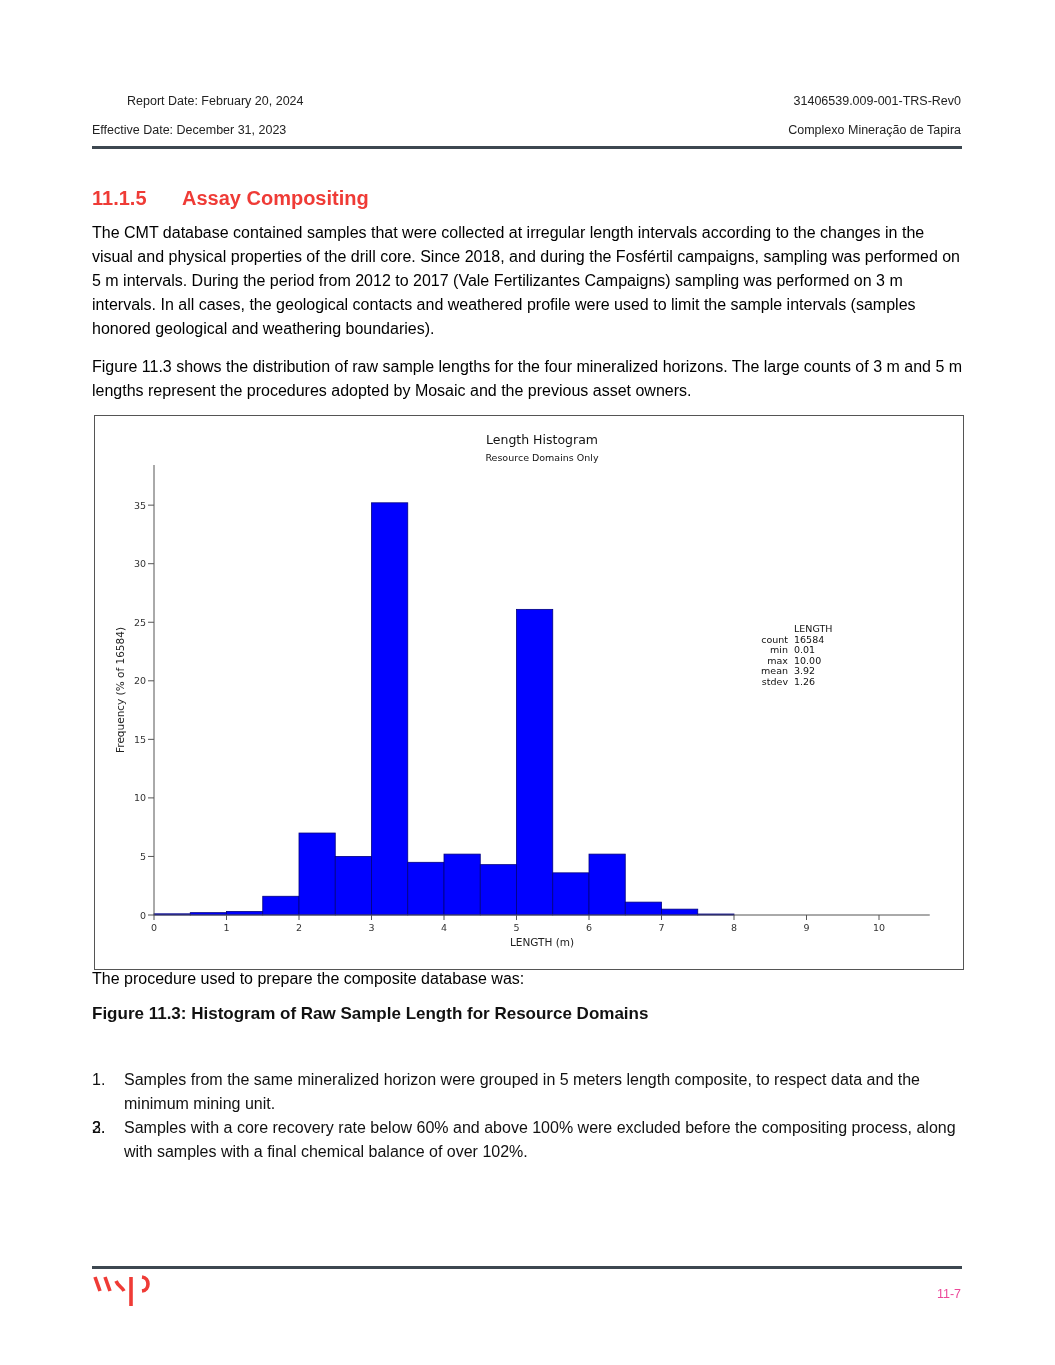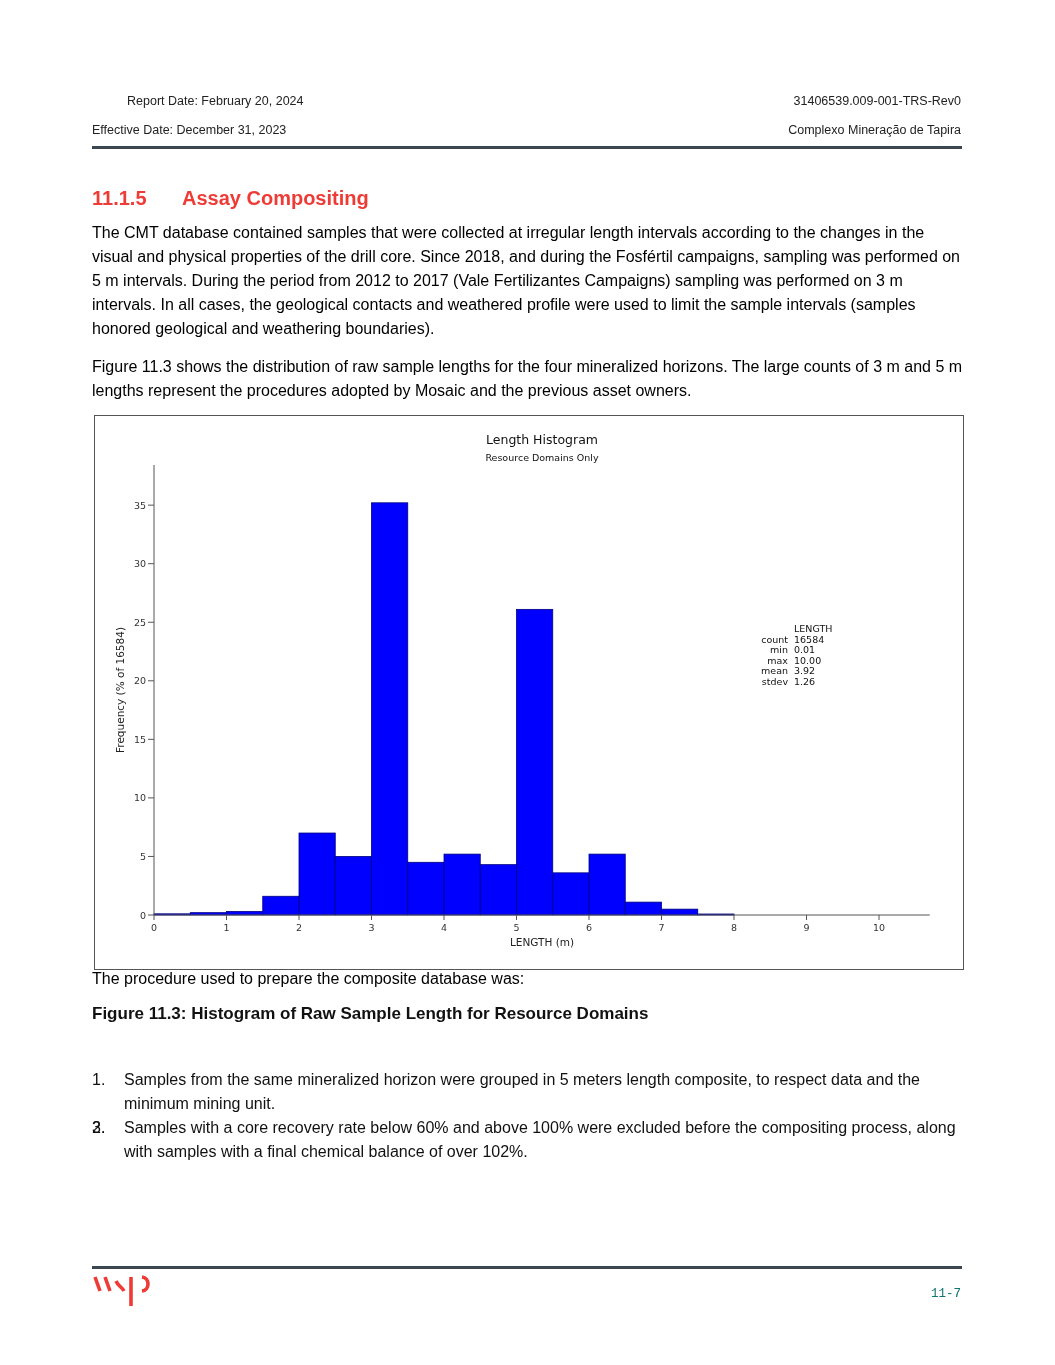--- a/index.html
+++ b/index.html
@@ -9,21 +9,21 @@
   .hdr-rule { position: absolute; left: 92px; width: 870px; height: 3px; background: #3d4750; }
   .sec-title { position: absolute; left: 92px; top: 187px; font-size: 20px; font-weight: bold; color: #ef3b36; white-space: pre; }
   .sec-title .num { display: inline-block; width: 90px; }
   .para { position: absolute; left: 92px; width: 875px; font-size: 16px; line-height: 24px; color: #000000; }
   .fig-frame { position: absolute; left: 94px; top: 415px; width: 870px; height: 555px; border: 1.5px solid #555; box-sizing: border-box; }
   .caption { position: absolute; left: 92px; top: 1004px; font-size: 17px; font-weight: bold; }
   ol.steps { position: absolute; left: 92px; top: 1068px; width: 875px; margin: 0; padding: 0; list-style: none; font-size: 16px; line-height: 24px; }
   ol.steps li { position: relative; padding-left: 32px; }
   ol.steps li .n { position: absolute; left: 0; }
   .footer-rule { position: absolute; left: 92px; top: 1266px; width: 870px; height: 3px; background: #3d4750; }
-  .pageno { position: absolute; right: 94px; top: 1287px; font-size: 12.5px; color: #0f766e; font-family: Liberation Mono, monospace; }
+  .pageno { position: absolute; right: 94px; top: 1287px; font-size: 12.5px; color: #ec4899; }
   svg text { font-family: "DejaVu Sans", sans-serif; }
 </style>
 </head>
 <body>
 
 <div class="abs hdr" style="left:92px; top:94px;margin-left:35px;">Report Date: February 20, 2024</div>
 <div class="abs hdr" style="right:94px; top:94px;">31406539.009-001-TRS-Rev0</div>
 <div class="abs hdr" style="left:92px; top:123px;">Effective Date: December 31, 2023</div>
 <div class="abs hdr" style="right:94px; top:123px;">Complexo Mineração de Tapira</div>
 <div class="hdr-rule" style="top:146px;"></div>

